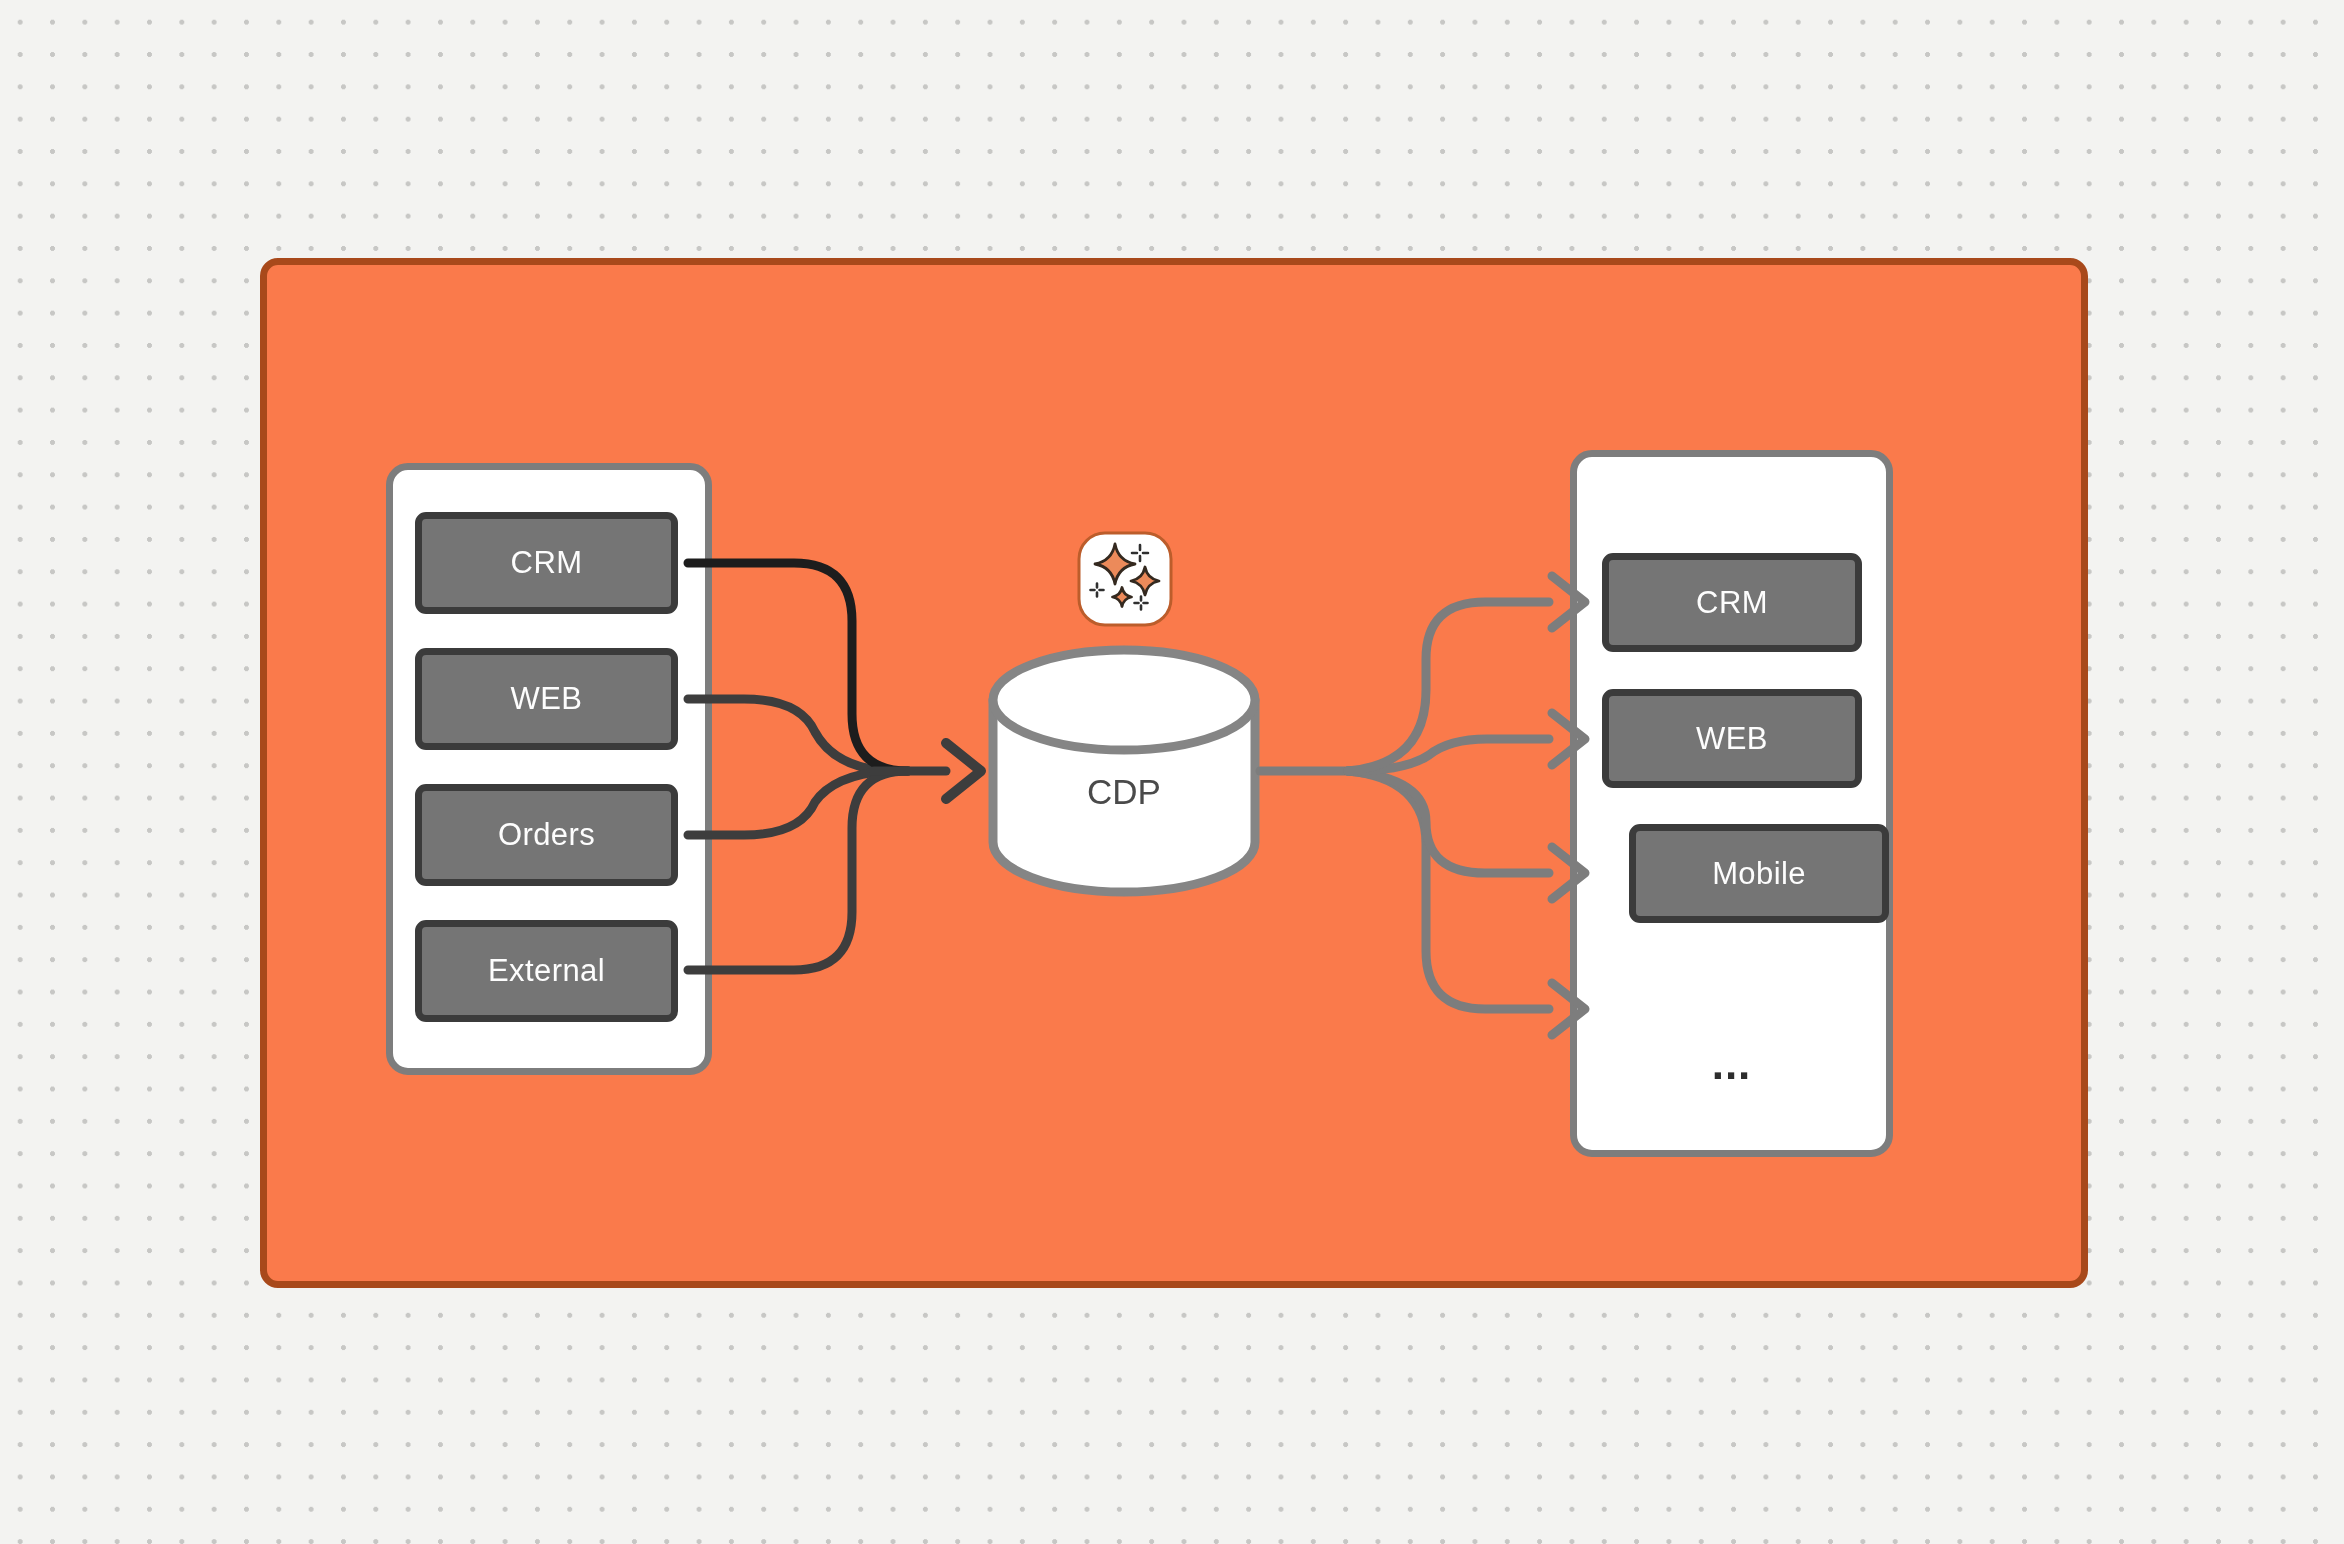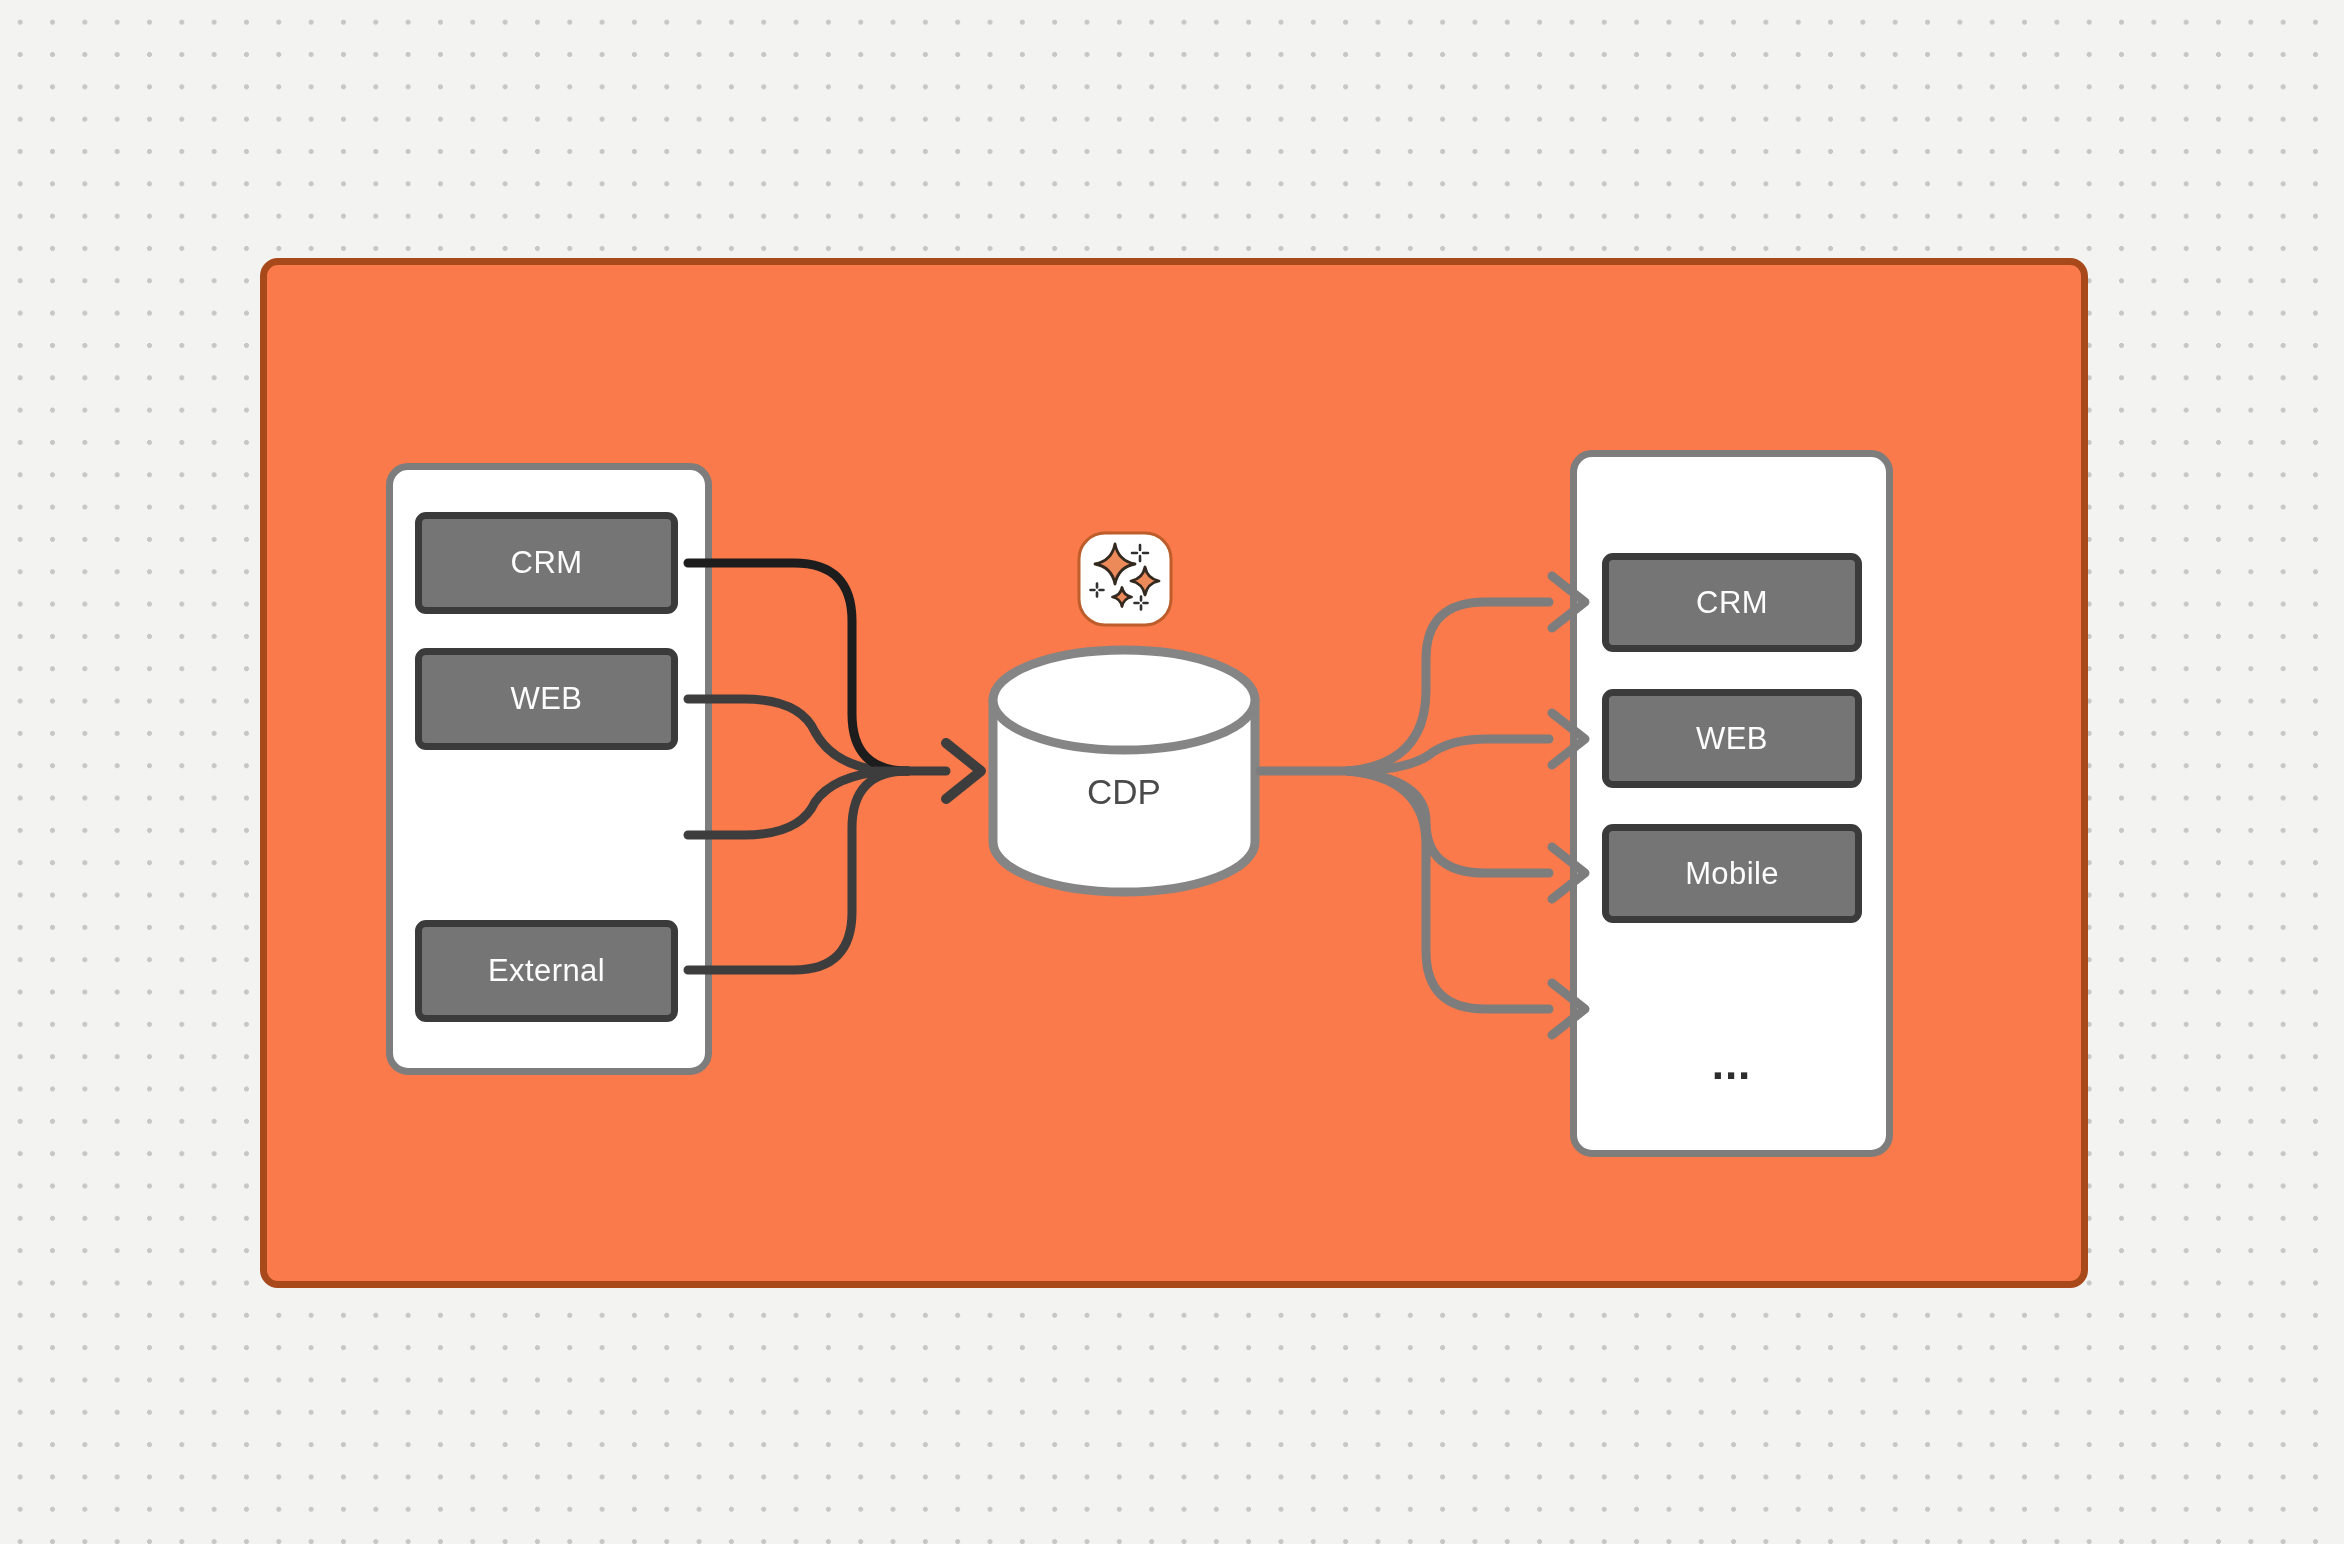--- a/index.html
+++ b/index.html
@@ -66,21 +66,21 @@
     z-index: 3;
   }
   .src-node { left: 415px; width: 263px; height: 102px; }
   .src-0 { top: 512px; }
   .src-1 { top: 648px; }
   .src-2 { top: 784px; }
   .src-3 { top: 920px; }
   .dst-node { left: 1602px; width: 260px; height: 99px; }
   .dst-0 { top: 553px; }
   .dst-1 { top: 689px; }
-  .dst-2 { top: 824px; }
+  .dst-2 { top: 824px; margin-left: 27px; }
   .dst-3 { top: 960px; }
   .overlay {
     position: absolute;
     left: 0;
     top: 0;
     z-index: 4;
     pointer-events: none;
   }
   .cdp-label {
     position: absolute;
@@ -122,20 +122,23 @@
 <div class="canvas">
 
   <div class="frame"></div>
 
   <div class="panel panel-sources"></div>
   <div class="node src-node src-0">
     <span>CRM</span>
   </div>
   <div class="node src-node src-1">
     <span>WEB</span>
+  </div>
+  <div class="node src-node src-2">
+    <span>Orders</span>
   </div>
   <div class="node src-node src-3">
     <span>External</span>
   </div>
 
   <div class="panel panel-destinations"></div>
   <div class="node dst-node dst-0">
     <span>CRM</span>
   </div>
   <div class="node dst-node dst-1">

